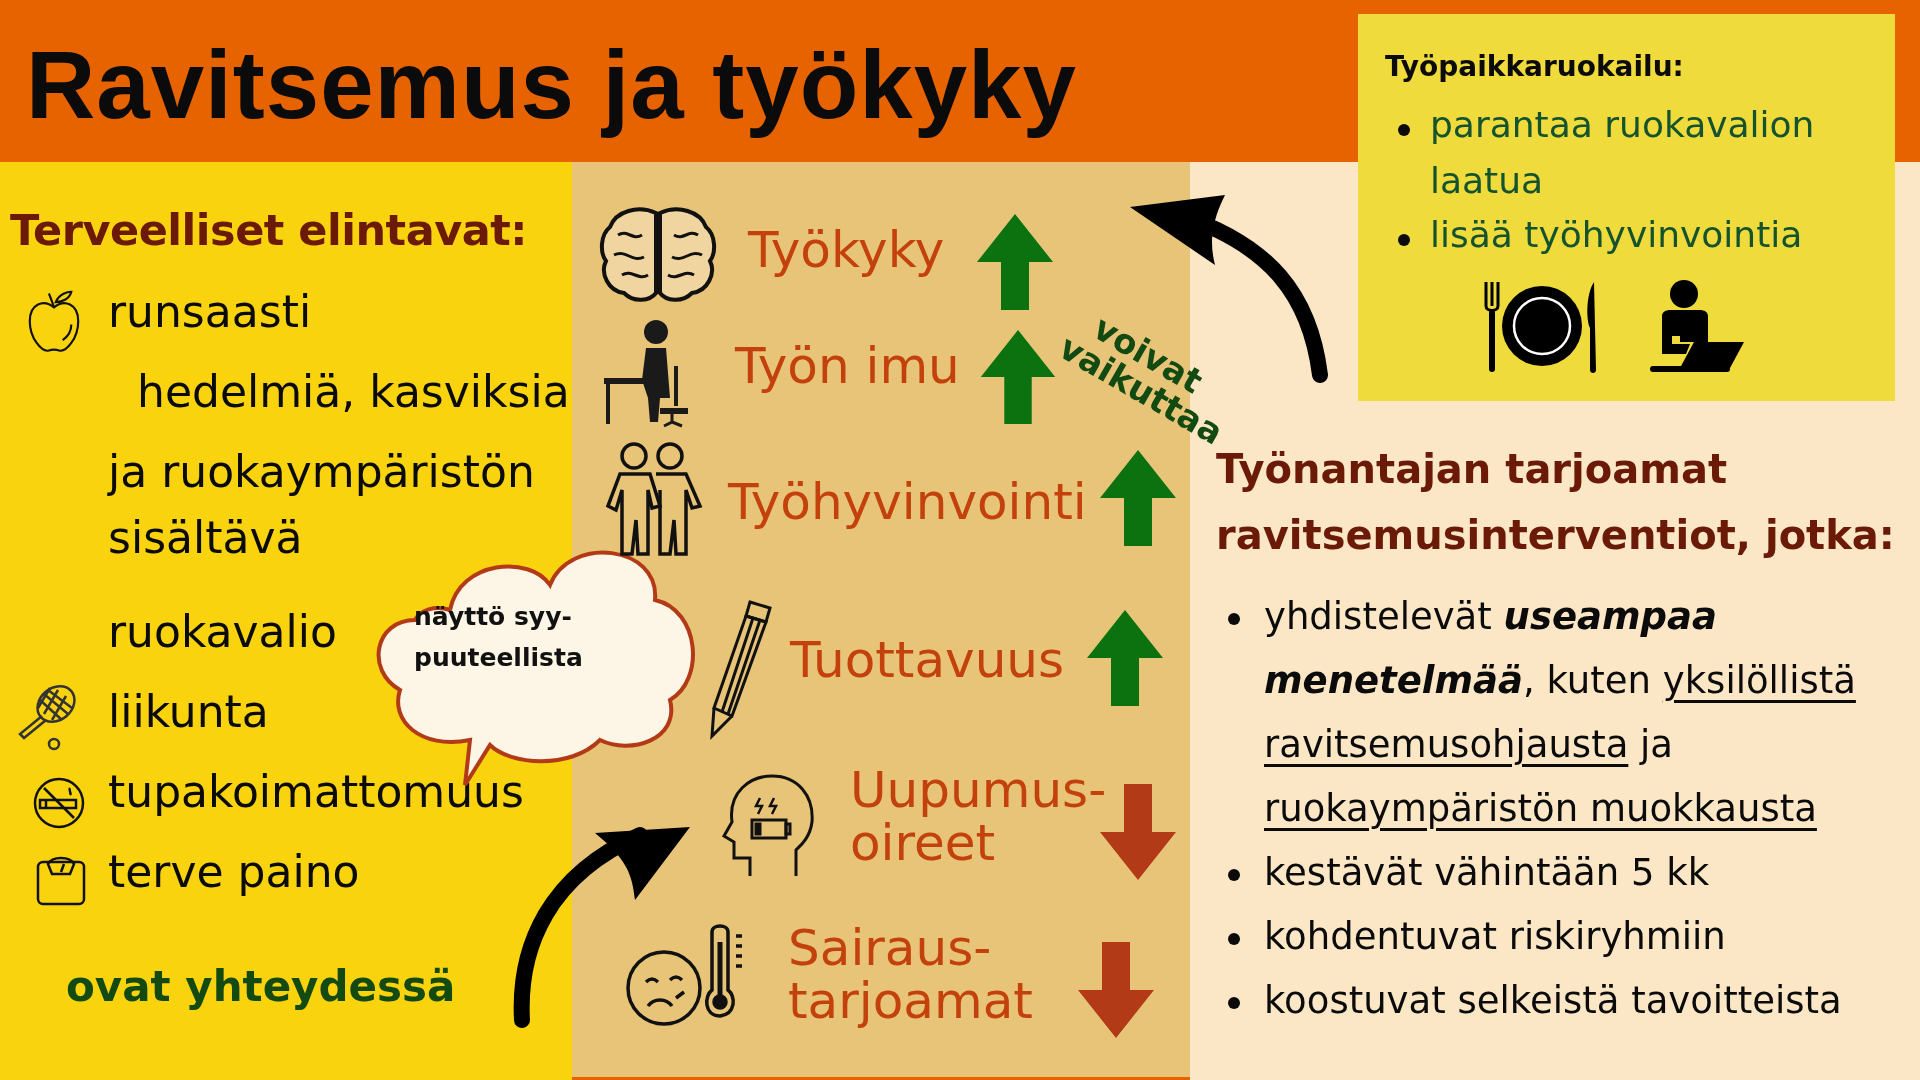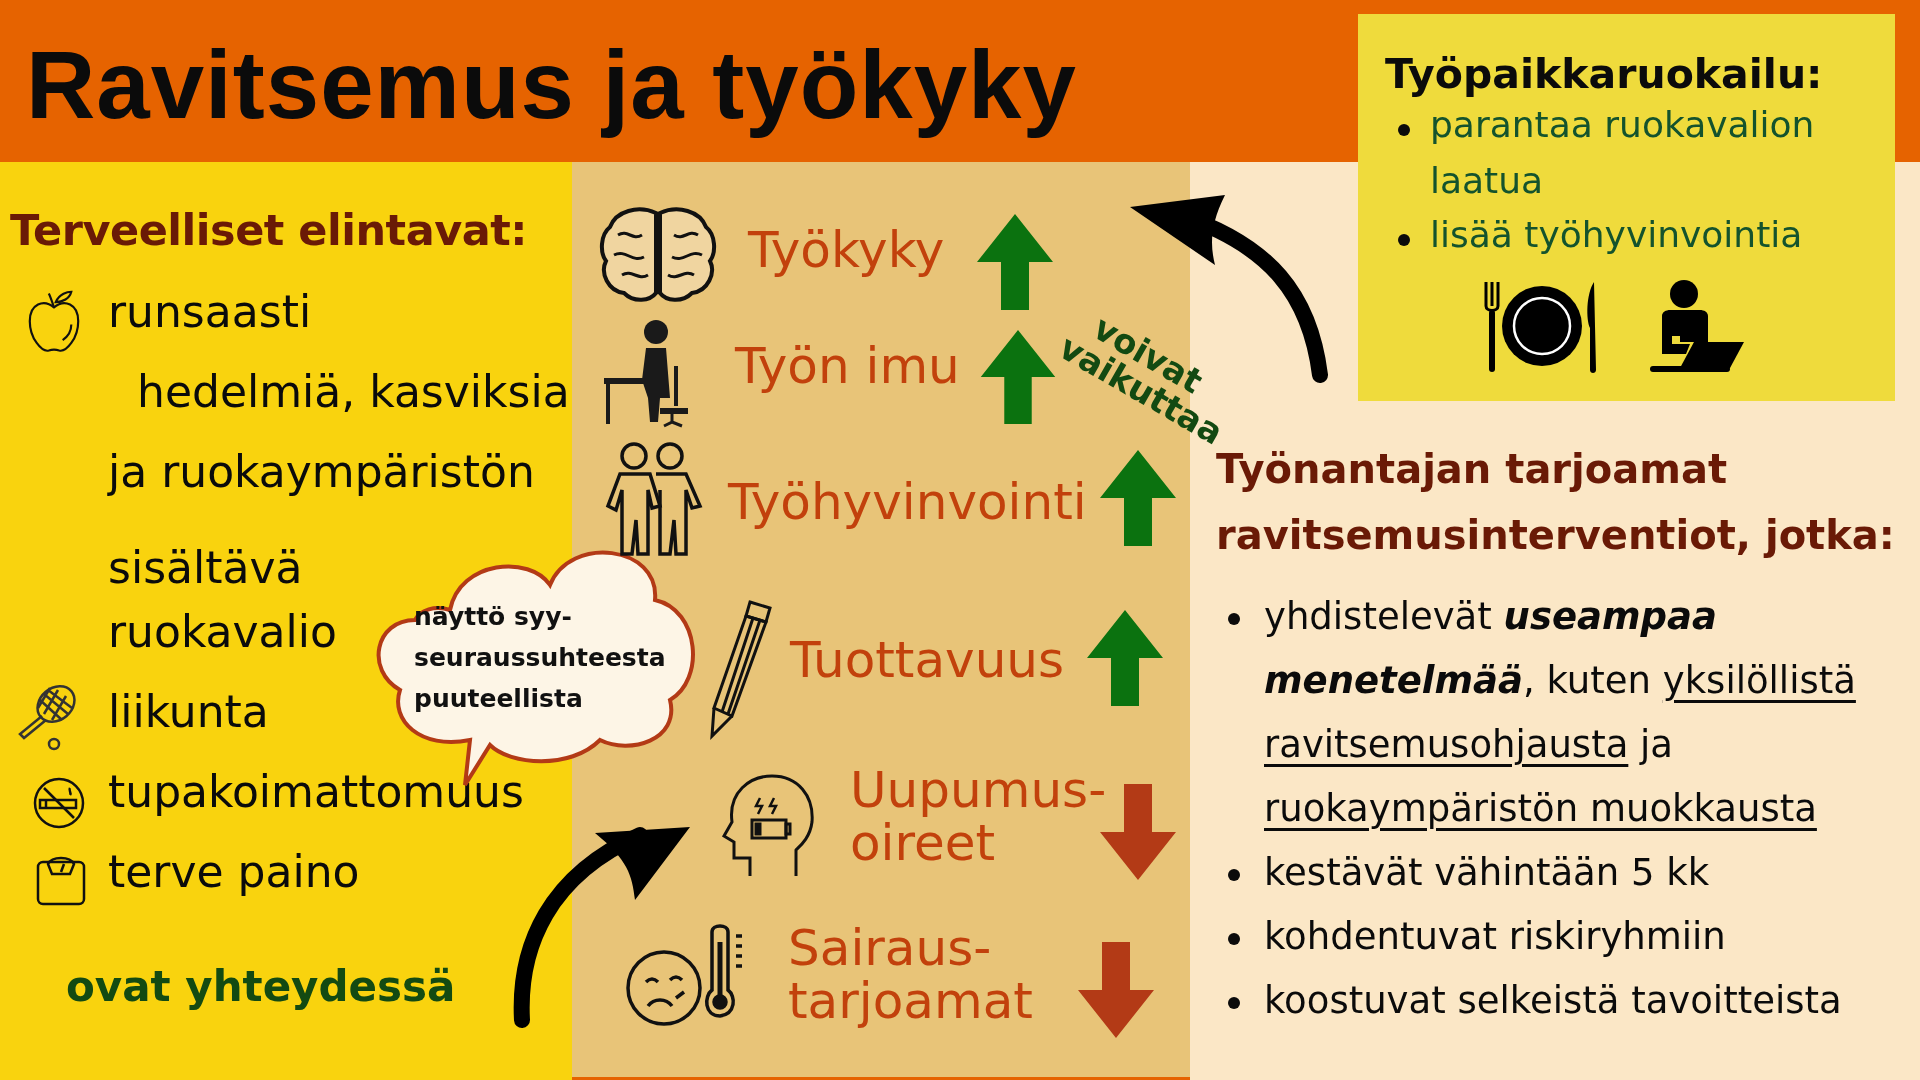--- a/index.html
+++ b/index.html
@@ -20,21 +20,21 @@
   .mid-label { font-size:50px; color:#c2410c; line-height:1.05; }
   .mid-icon { width:120px; height:110px; }
   .arrow-icon { width:80px; height:100px; }
 
   .cloud { left:370px; top:540px; width:340px; height:250px; }
   .cloud-text { left:414px; top:596px; font-weight:bold; font-size:25px; line-height:41px; color:#111; }
 
   .voivat { left:1088px; top:300px; transform:rotate(30deg); transform-origin:left top; font-weight:bold; font-size:34px; line-height:34px; color:#134a12; }
 
   .box { left:1358px; top:14px; width:537px; height:387px; background:#efdb3c; }
-  .box-title { left:1385px; top:50px; font-weight:bold; font-size:41px; color:#0b0b0b; }
+  .box-title { left:1385px; top:50px; font-weight:bold; font-size:28px; color:#0b0b0b; }
   .box-item { font-size:36px; color:#14532d; }
 
   .right-heading { left:1216px; top:436px; font-weight:bold; font-size:40px; line-height:66px; color:#6a1a06; }
   .right-list { left:1226px; top:585px; width:680px; font-size:37px; line-height:64px; color:#0b0b0b; list-style:none; }
   .right-list li { position:relative; padding-left:38px; }
   .right-list li::before { content:""; position:absolute; left:2px; top:28px; width:12px; height:12px; border-radius:50%; background:#0b0b0b; }
   .u { text-decoration:underline; text-decoration-thickness:3px; text-underline-offset:7px; }
   .bi { font-weight:bold; font-style:italic; }
   .bullet-dot { position:absolute; width:12px; height:12px; border-radius:50%; background:#0b0b0b; }
 </style>
@@ -54,21 +54,21 @@
 
 <svg class="abs left-icon" style="top:290px;" viewBox="0 0 64 74" fill="none" stroke="#111" stroke-width="2.5">
   <path d="M32 20 C20 10 4 16 4 36 C4 56 18 72 26 70 C29 69 35 69 38 70 C46 72 60 56 60 36 C60 16 44 10 32 20 Z"></path>
   <path d="M32 20 C30 14 28 8 26 4"></path>
   <path d="M34 14 C38 4 48 2 52 2 C50 10 42 14 34 14 Z"></path>
   <path d="M52 40 C52 48 48 54 42 58"></path>
 </svg>
 <div class="abs left-line" style="top:286px;">runsaasti</div>
 <div class="abs left-line" style="top:366px;margin-left:29px;">hedelmiä, kasviksia</div>
 <div class="abs left-line" style="top:446px;">ja ruokaympäristön</div>
-<div class="abs left-line" style="top:542px;">sisältävä</div>
+<div class="abs left-line" style="top:512px;">sisältävä</div>
 <div class="abs left-line" style="top:606px;">ruokavalio</div>
 
 <svg class="abs left-icon" style="top:680px; left:10px; width:74px; height:74px;" viewBox="0 0 74 74" fill="none" stroke="#333" stroke-width="2.5">
   <ellipse cx="46" cy="24" rx="20" ry="16" transform="rotate(-40 46 24)"></ellipse>
   <path d="M32 36 L10 54 L14 58 L36 40"></path>
   <path d="M34 14 L58 34 M38 10 L62 28 M30 20 L52 40 M40 8 L28 28 M48 10 L34 34 M56 16 L42 40"></path>
   <circle cx="44" cy="64" r="5"></circle>
 </svg>
 <div class="abs left-line" style="top:686px;">liikunta</div>
 
@@ -93,21 +93,20 @@
 <svg class="abs" style="left:500px; top:815px; width:200px; height:220px;" viewBox="0 0 200 220">
   <path d="M22 205 C18 130 50 60 140 20" stroke="#000" stroke-width="16" fill="none" stroke-linecap="round"></path>
   <path d="M95 18 L190 12 L135 85 C132 60 128 45 95 18 Z" fill="#000"></path>
 </svg>
 
 <svg class="abs cloud" viewBox="0 0 340 250">
   <path d="M80 70 C90 20 160 15 180 45 C200 -5 290 5 285 60 C330 70 335 140 300 160 C310 200 260 215 230 200 C200 230 140 225 120 205 L95 245 L100 200 C50 210 20 180 30 150 C-5 130 5 80 45 80 C50 70 65 65 80 70 Z" fill="#fdf5e6" stroke="#b33a16" stroke-width="4"></path>
 </svg>
 <div class="abs cloud-text">
   <div>näyttö syy-</div>
-  <div>seuraussuhteesta</div>
   <div>puuteellista</div>
 </div>
 
 <svg class="abs mid-icon" style="left:598px; top:200px;" viewBox="0 0 120 100" fill="#f0d5a0" stroke="#111" stroke-width="4">
   <path d="M58 8 C40 0 18 6 12 22 C2 30 2 48 8 56 C2 68 10 86 26 88 C36 98 52 96 58 88 Z"></path>
   <path d="M62 8 C80 0 102 6 108 22 C118 30 118 48 112 56 C118 68 110 86 94 88 C84 98 68 96 62 88 Z"></path>
   <path d="M20 30 C30 24 34 36 44 30 M16 50 C28 44 34 58 46 52 M24 70 C34 64 40 76 50 70 M100 30 C90 24 86 36 76 30 M104 50 C92 44 86 58 74 52 M96 70 C86 64 80 76 70 70" fill="none" stroke-width="3"></path>
 </svg>
 <div class="abs mid-label" style="left:748px; top:224px;">Työkyky</div>
 <svg class="abs arrow-icon" style="left:975px; top:212px;" viewBox="0 0 80 100">

